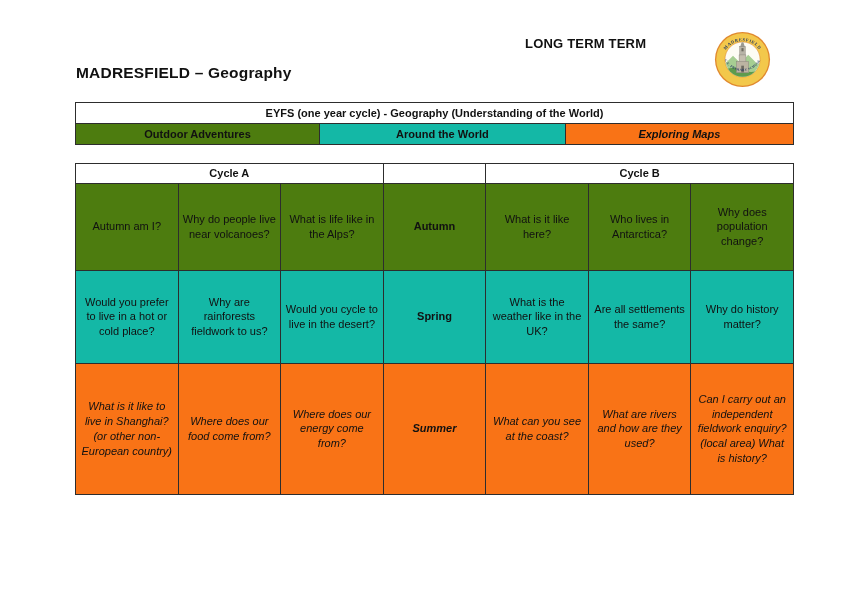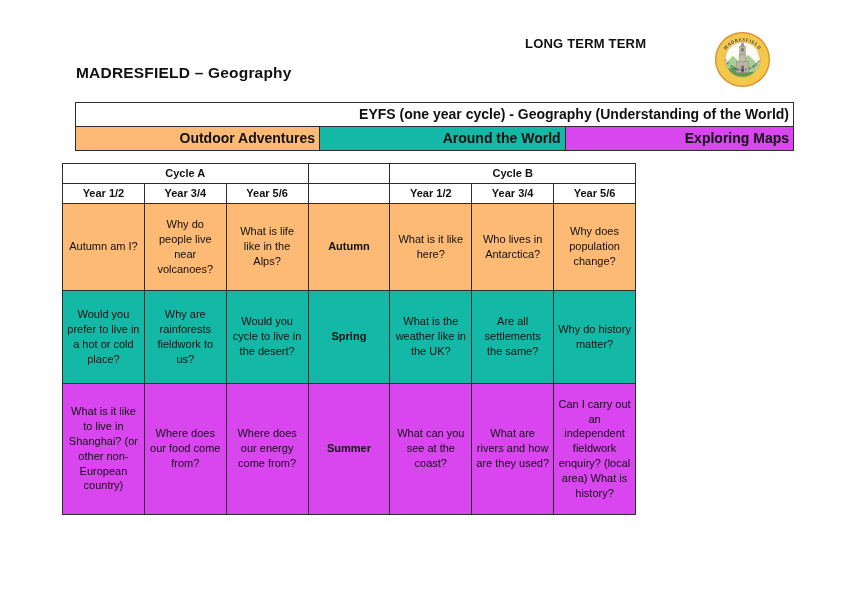--- a/index.html
+++ b/index.html
@@ -16,32 +16,32 @@
     font-size:13px;font-weight:bold;letter-spacing:.2px;white-space:nowrap;
   }
   .logo{position:absolute;left:714px;top:31px;width:57px;height:57px;}
 
   table{border-collapse:collapse;table-layout:fixed;}
   td{border:1.5px solid #2d2d2d;text-align:center;vertical-align:middle;
      padding:2px 4px;font-size:11px;line-height:1.35;color:#111;
      overflow:hidden;word-wrap:break-word;}
 
   .eyfs-table{position:absolute;left:75px;top:102px;width:719px;}
-  .eyfs-table td{font-weight:bold;height:16px;font-size:14px;text-align:right;}
+  .eyfs-table td{font-weight:bold;height:16px;font-size:11px;}
 
-  .cycle-table{position:absolute;left:62px;top:163px;width:574px;}
+  .cycle-table{position:absolute;left:75px;top:163px;width:719px;}
   .cycle-table .hdr{font-weight:bold;height:14px;}
   .cycle-table .r-autumn td{height:82px;}
   .cycle-table .r-spring td{height:88px;}
   .cycle-table .r-summer td{height:126px;}
   .season{font-weight:bold;}
 
-  .bg-autumn{background:#fdba74;}
+  .bg-autumn{background:#4d7c0f;}
   .bg-spring{background:#14b8a6;}
-  .bg-summer{background:#d946ef;}
+  .bg-summer{background:#f97316;font-style:italic;}
 
   .watermark{position:absolute;left:891px;top:538px;white-space:nowrap;}
   .watermark .w1{display:block;font-size:13px;color:#bfc2c6;}
   .watermark .w2{display:block;font-size:16px;color:#d2d5d8;margin-top:17px;}
 </style>
 </head>
 <body>
 
 <div class="page-title">MADRESFIELD – Geography</div>
 <div class="plan-label">LONG TERM TERM</div>
@@ -104,29 +104,20 @@
     <col style="width:14.2857%">
       <col style="width:14.2857%">
       <col style="width:14.2857%">
   </colgroup>
   <tbody>
       <tr>
     <td colspan="3" class="hdr">Cycle A</td>
     <td class="hdr"></td>
     <td colspan="3" class="hdr">Cycle B</td>
   </tr>
-  <tr>
-    <td class="hdr">Year 1/2</td>
-    <td class="hdr">Year 3/4</td>
-    <td class="hdr">Year 5/6</td>
-    <td class="hdr"></td>
-    <td class="hdr">Year 1/2</td>
-    <td class="hdr">Year 3/4</td>
-    <td class="hdr">Year 5/6</td>
-  </tr>
   <tr class="r-autumn">
     <td class="bg-autumn">Autumn am I?</td>
     <td class="bg-autumn">Why do people live near volcanoes?</td>
     <td class="bg-autumn">What is life like in the Alps?</td>
     <td class="bg-autumn season">Autumn</td>
     <td class="bg-autumn">What is it like here?</td>
     <td class="bg-autumn">Who lives in Antarctica?</td>
     <td class="bg-autumn">Why does population change?</td>
   </tr>
   <tr class="r-spring">

